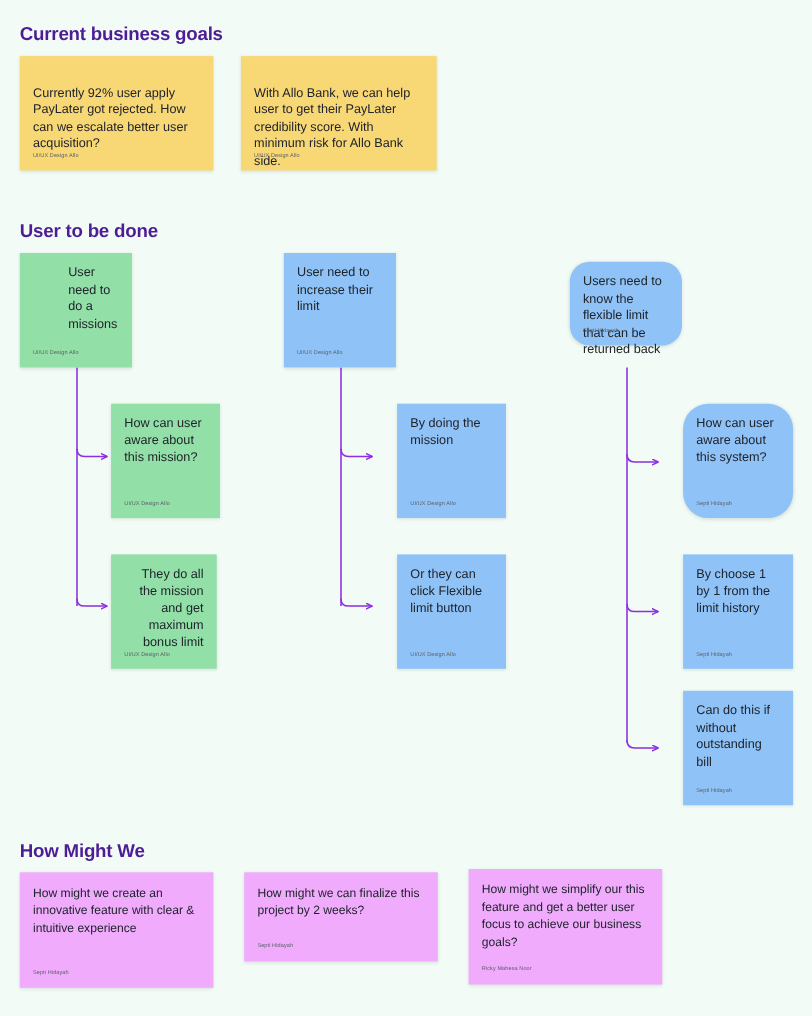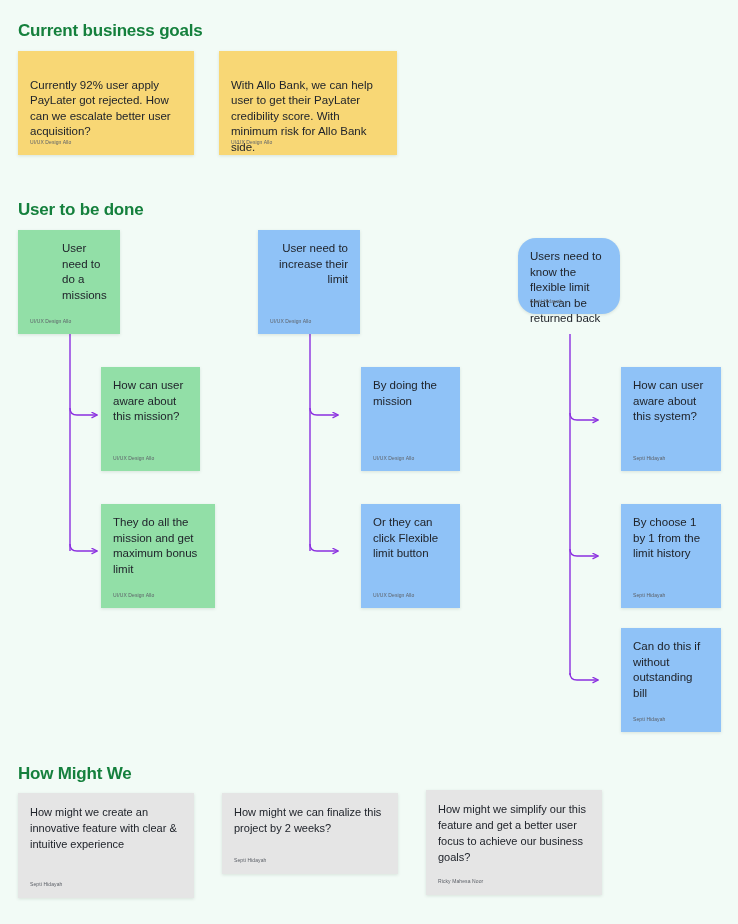--- a/index.html
+++ b/index.html
@@ -17,21 +17,21 @@
     position: relative;
     width: 738px;
     height: 924px;
   }
 
   
   .section-heading {
     position: absolute;
     font-size: 17px;
     font-weight: bold;
-    color: #15803d;
+    color: #4c1d95;
     letter-spacing: -0.2px;
     white-space: nowrap;
   }
 
   
   .note {
     position: absolute;
     box-sizing: border-box;
     padding: 11px 12px 0 12px;
     box-shadow: 0 1px 3px rgba(40, 60, 50, 0.13);
@@ -52,21 +52,21 @@
     font-size: 5px;
     line-height: 7px;
     color: #5d6168;
     letter-spacing: 0.1px;
     white-space: nowrap;
   }
 
   .note.yellow { background: #f8d775; }
   .note.green  { background: #92dfa7; }
   .note.blue   { background: #8fc2f7; }
-  .note.slate  { background: #e5e5e5; }
+  .note.slate  { background: #f0abfc; }
 
   .note.hmw .note-text { font-size: 11px; line-height: 16px; }
   .note.hmw .note-author { bottom: 10px; }
 
   
   .connector-layer {
     position: absolute;
     left: 0;
     top: 0;
     width: 738px;
@@ -127,46 +127,46 @@
   <div class="note green" style="left:18px; top:230px; width:102px; height:104px;padding-left:44px;">
     <div class="note-text">User need to do a missions</div>
     <div class="note-author">UI/UX Design Allo</div>
   </div>
 
   <div class="note green" style="left:101px; top:367px; width:99px; height:104px;">
     <div class="note-text">How can user aware about this mission?</div>
     <div class="note-author">UI/UX Design Allo</div>
   </div>
 
-  <div class="note green" style="left:101px; top:504px; width:114px; height:104px;">
+  <div class="note green" style="left:101px; top:504px; width:96px; height:104px;text-align:right;">
     <div class="note-text">They do all the mission and get maximum bonus limit</div>
     <div class="note-author">UI/UX Design Allo</div>
   </div>
 
-  <div class="note blue" style="left:258px; top:230px; width:102px; height:104px;text-align:right;">
+  <div class="note blue" style="left:258px; top:230px; width:102px; height:104px;">
     <div class="note-text">User need to increase their limit</div>
     <div class="note-author">UI/UX Design Allo</div>
   </div>
 
   <div class="note blue" style="left:361px; top:367px; width:99px; height:104px;">
     <div class="note-text">By doing the mission</div>
     <div class="note-author">UI/UX Design Allo</div>
   </div>
 
   <div class="note blue" style="left:361px; top:504px; width:99px; height:104px;">
     <div class="note-text">Or they can click Flexible limit button</div>
     <div class="note-author">UI/UX Design Allo</div>
   </div>
 
   <div class="note blue" style="left:518px; top:238px; width:102px; height:76px;border-radius:18px;">
     <div class="note-text">Users need to know the flexible limit that can be returned back</div>
     <div class="note-author">Septi Hidayah</div>
   </div>
 
-  <div class="note blue" style="left:621px; top:367px; width:100px; height:104px;">
+  <div class="note blue" style="left:621px; top:367px; width:100px; height:104px;border-radius:23px;">
     <div class="note-text">How can user aware about this system?</div>
     <div class="note-author">Septi Hidayah</div>
   </div>
 
   <div class="note blue" style="left:621px; top:504px; width:100px; height:104px;">
     <div class="note-text">By choose 1 by 1 from the limit history</div>
     <div class="note-author">Septi Hidayah</div>
   </div>
 
   <div class="note blue" style="left:621px; top:628px; width:100px; height:104px;">

